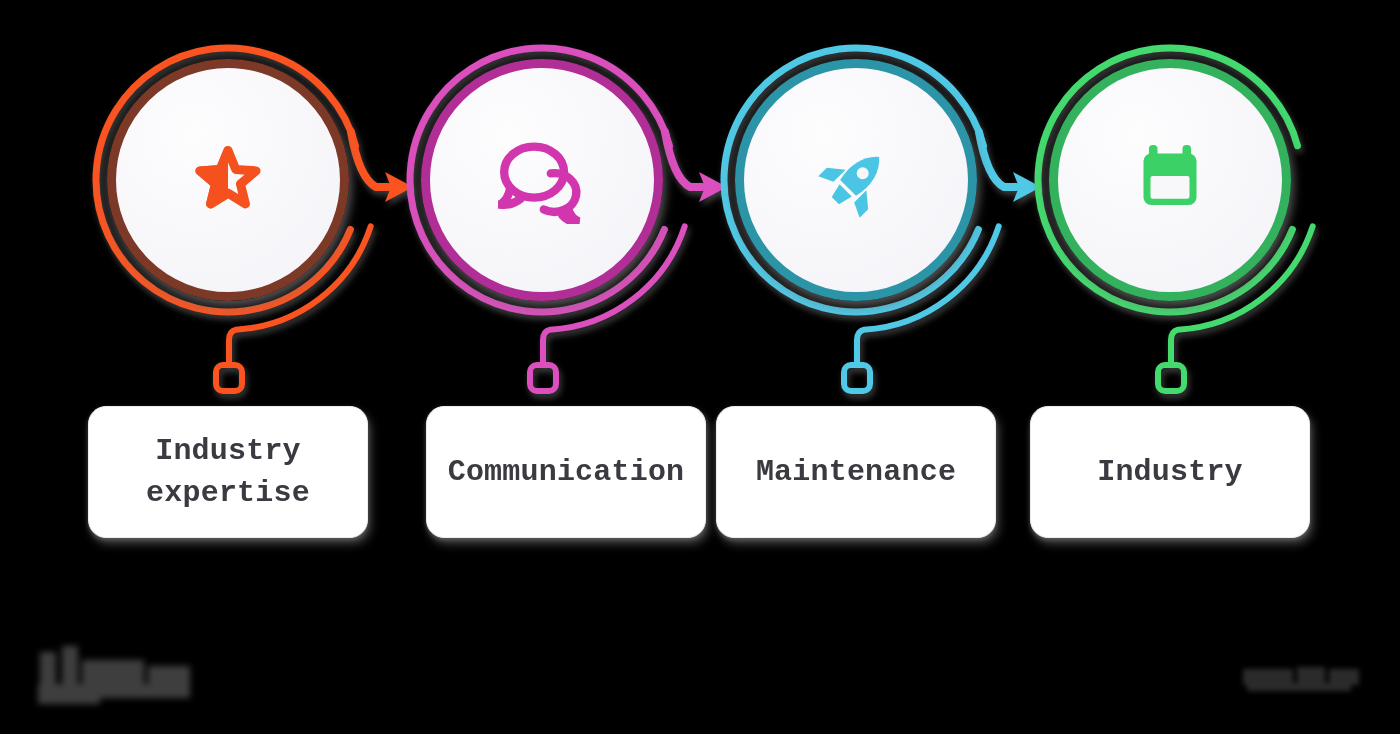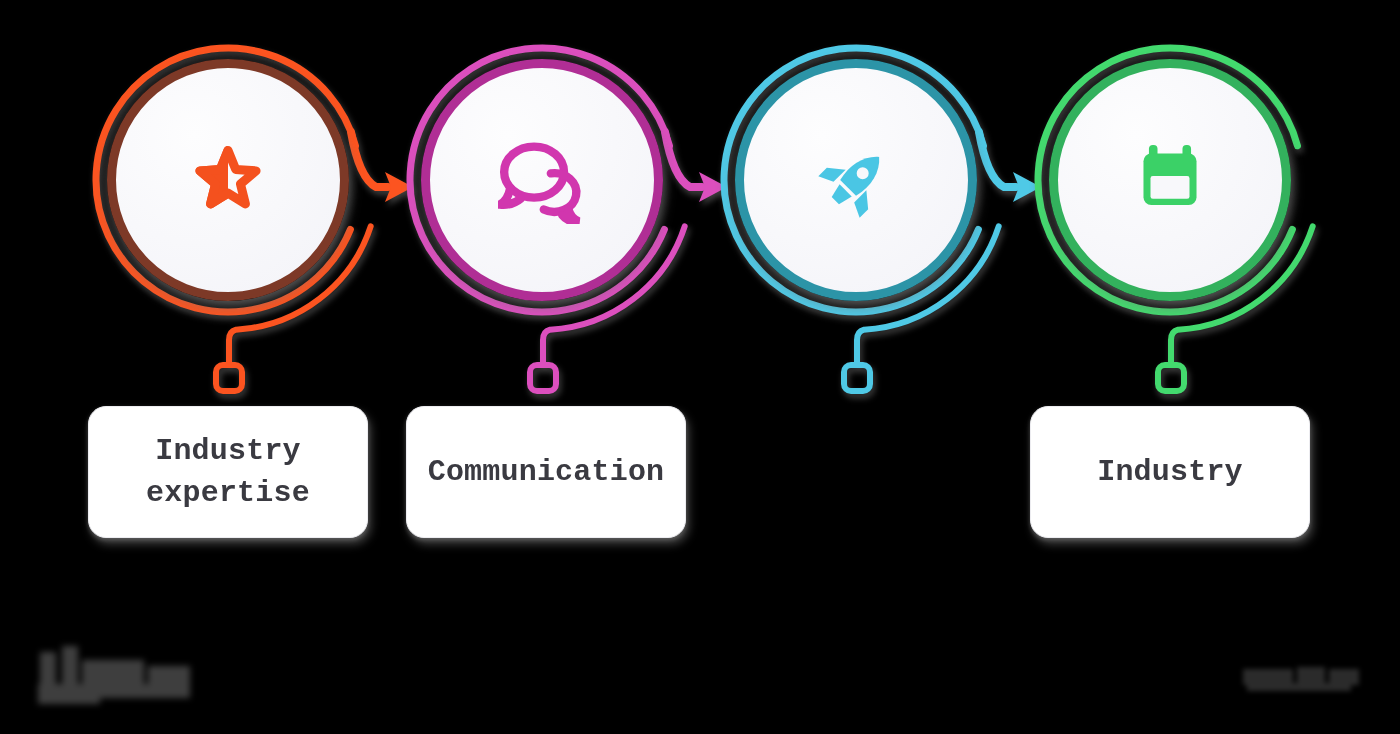--- a/index.html
+++ b/index.html
@@ -132,22 +132,25 @@
         <rect x="16" y="-45" width="11" height="18" rx="5" fill="currentColor"></rect>
         <rect x="-34" y="-34" width="68" height="66" rx="10" fill="currentColor"></rect>
         <rect x="-25" y="-5" width="50" height="29" rx="3" fill="#F8F8FB"></rect>
       </svg>
     </div>
   </div>
 
   <div class="card" style="left:88px">
     <span>Industry expertise</span>
   </div>
-  <div class="card" style="left:406px">
+  <div class="card" style="left:426px">
     <span>Communication</span>
+  </div>
+  <div class="card" style="left:716px">
+    <span>Maintenance</span>
   </div>
   <div class="card" style="left:1030px">
     <span>Industry</span>
   </div>
 
   <div class="logo-blur">
     <i style="left:4px;top:8px;width:16px;height:42px"></i>
     <i style="left:26px;top:2px;width:16px;height:48px"></i>
     <i style="left:46px;top:16px;width:62px;height:26px"></i>
     <i style="left:112px;top:22px;width:42px;height:20px"></i>

